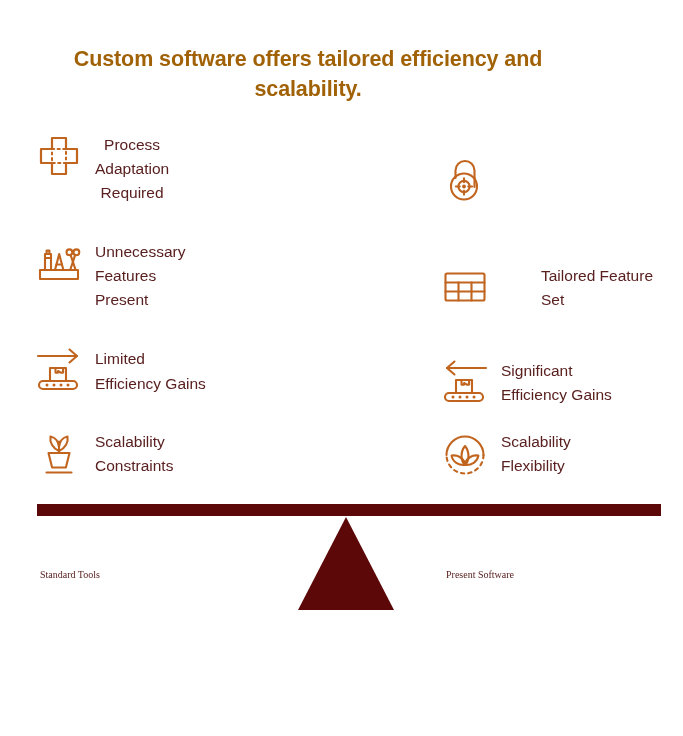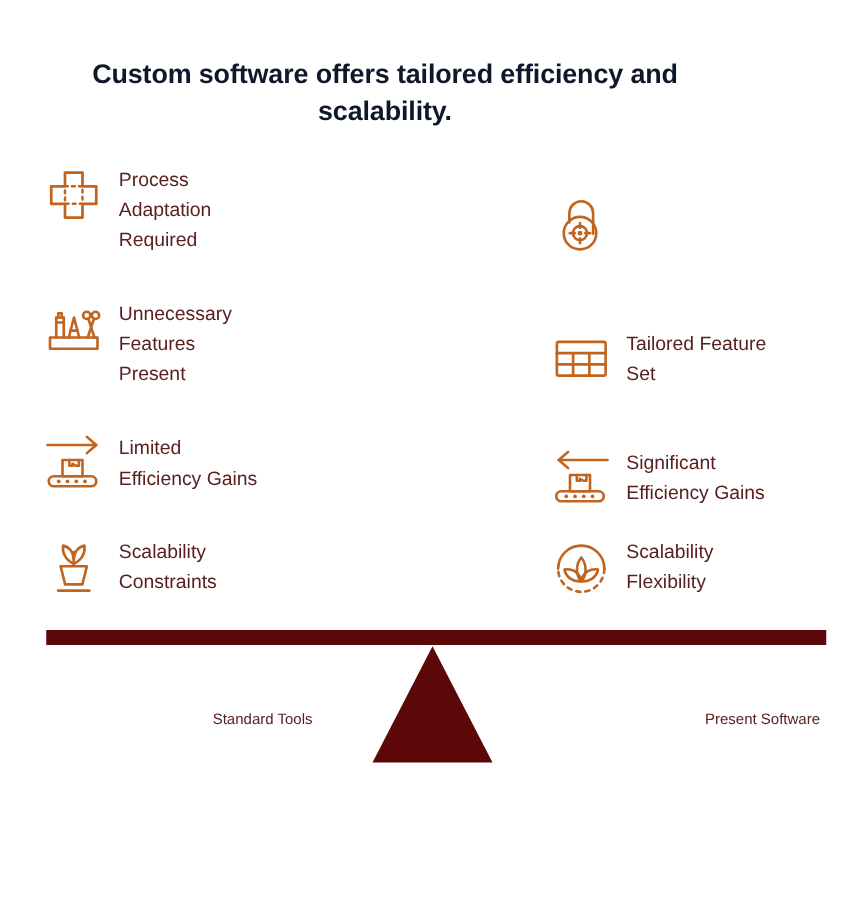--- a/index.html
+++ b/index.html
@@ -27,21 +27,21 @@
   
   .title {
     position: absolute;
     left: 30px;
     top: 44px;
     width: 556px;
     text-align: center;
     font-size: 21.5px;
     line-height: 30px;
     font-weight: bold;
-    color: #0f172a;
+    color: #a16207;
     letter-spacing: -0.1px;
   }
 
   
   .col {
     position: absolute;
   }
   .col-left  { left: 33px;  top: 130px; width: 300px; }
   .col-right { left: 439px; top: 154px; width: 255px; }
 
@@ -88,38 +88,39 @@
     top: 517px;
     width: 0;
     height: 0;
     border-left: 48px solid transparent;
     border-right: 48px solid transparent;
     border-bottom: 93px solid #5d0808;
   }
   .side-label {
     position: absolute;
     top: 564px;
-    font-size: 12px;
+    font-size: 10px;
     line-height: 22px;
     color: #5a2020;
-    text-align: right;
+    text-align: left;
+    font-family: Liberation Serif, serif;
   }
   .side-label.left  { left: 40px;  width: 210px; }
   .side-label.right { left: 446px; width: 210px; }
 </style>
 </head>
 <body>
 
 <div class="canvas">
 
   <div class="title">Custom software offers tailored efficiency and scalability.</div>
 
   <div class="col col-left">
 
-    <div class="row" style="top:0px;">
+    <div class="row" style="top:0px;text-align:center;">
       <span class="icon-box">
         <svg viewBox="0 0 52 52" fill="none" stroke="#c1641e" stroke-width="2.2" stroke-linecap="round" stroke-linejoin="round">
           <path d="M19 8 h14 v11 h11 v14 h-11 v11 h-14 v-11 h-11 v-14 h11 z"></path>
           <path d="M19 19 h14 v14 h-14 z" stroke-dasharray="2.2 3.4" stroke-width="2"></path>
         </svg>
       </span>
       <span class="row-label">Process
 Adaptation
 Required</span>
     </div>
@@ -201,21 +202,21 @@
           <circle cx="25" cy="32.5" r="5.6"></circle>
           <circle cx="25" cy="32.5" r="1.9" fill="#c1641e" stroke="none"></circle>
           <path d="M25 24.4 V28.2"></path>
           <path d="M25 36.8 V40.6"></path>
           <path d="M16.9 32.5 H20.7"></path>
           <path d="M29.3 32.5 H33.1"></path>
         </svg>
       </span>
     </div>
 
-    <div class="row" style="top:107px;">
+    <div class="row" style="top:107px;gap:40px;">
       <span class="icon-box">
         <svg viewBox="0 0 52 52" fill="none" stroke="#c1641e" stroke-width="2.1" stroke-linecap="round" stroke-linejoin="round">
           <rect x="6.5" y="12.5" width="39" height="27" rx="1.5"></rect>
           <path d="M6.5 21.5 H45.5"></path>
           <path d="M6.5 30.5 H45.5"></path>
           <path d="M19.5 21.5 V39.5"></path>
           <path d="M32.5 21.5 V39.5"></path>
         </svg>
       </span>
       <span class="row-label">Tailored Feature

